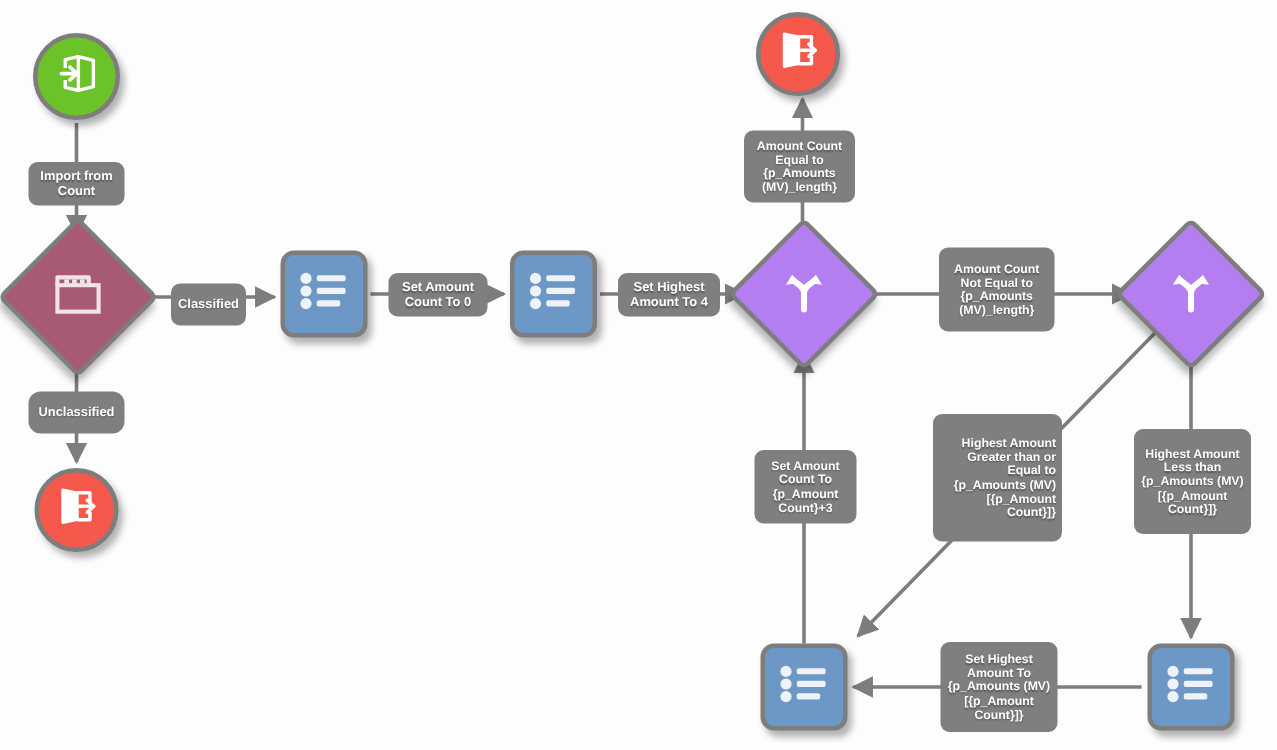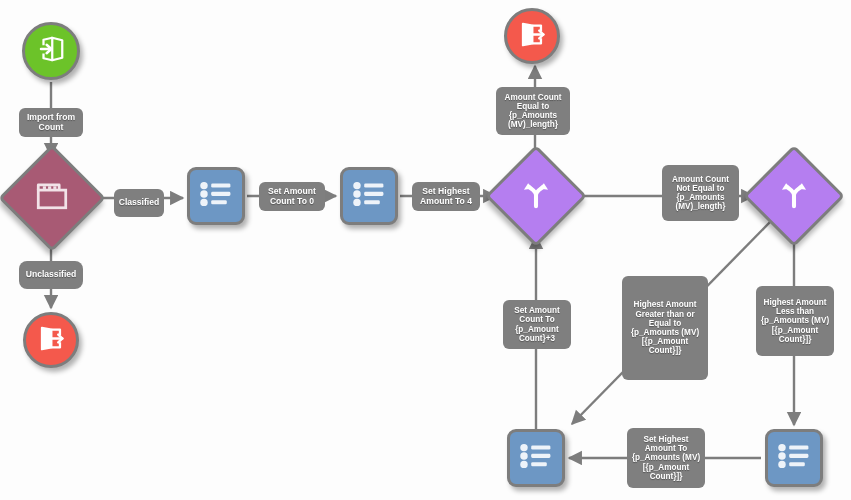--- a/index.html
+++ b/index.html
@@ -226,23 +226,23 @@
   <div class="elabel f85" style="left:19px;top:261px;width:64px;height:18px;border-radius:8px;">Unclassified</div>
 
   <div class="elabel f85" style="left:114px;top:189px;width:50px;height:18px;">Classified</div>
 
   <div class="elabel f85" style="left:259px;top:182px;width:66px;height:29px;">Set Amount Count To 0</div>
 
   <div class="elabel f85" style="left:412px;top:182px;width:68px;height:29px;">Set Highest Amount To 4</div>
 
   <div class="elabel f8" style="left:496px;top:87px;width:74px;height:48px;">Amount Count Equal to {p_Amounts (MV)_length}</div>
 
-  <div class="elabel f8" style="left:626px;top:165px;width:77px;height:56px;margin-left:36px;">Amount Count Not Equal to {p_Amounts (MV)_length}</div>
+  <div class="elabel f8" style="left:626px;top:165px;width:77px;height:56px;">Amount Count Not Equal to {p_Amounts (MV)_length}</div>
 
   <div class="elabel f8" style="left:503px;top:300px;width:68px;height:49px;">Set Amount Count To {p_Amount Count}+3</div>
 
-  <div class="elabel f8" style="left:622px;top:276px;width:86px;height:104px;">Highest Amount Greater than or Equal to {p_Amounts (MV)[{p_Amount Count}]}</div>
+  <div class="elabel f8" style="left:622px;top:276px;width:86px;height:85px;text-align:right;">Highest Amount Greater than or Equal to {p_Amounts (MV)[{p_Amount Count}]}</div>
 
   <div class="elabel f8" style="left:756px;top:286px;width:78px;height:70px;">Highest Amount Less than {p_Amounts (MV)[{p_Amount Count}]}</div>
 
   <div class="elabel f8" style="left:627px;top:428px;width:78px;height:60px;">Set Highest Amount To {p_Amounts (MV)[{p_Amount Count}]}</div>
 
 </div>
 
 </body></html>

